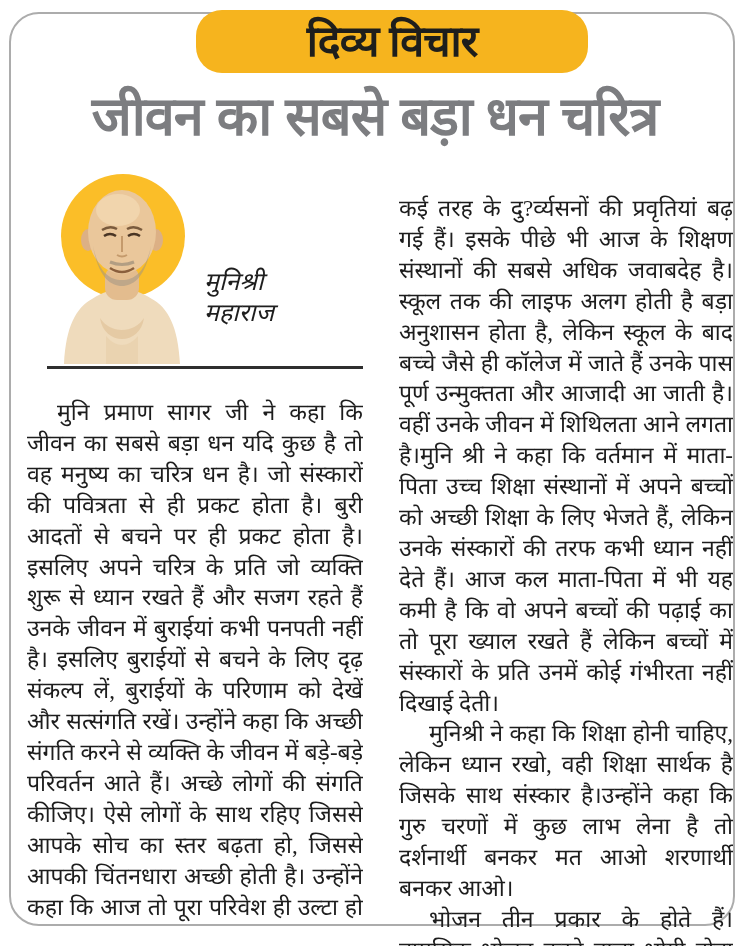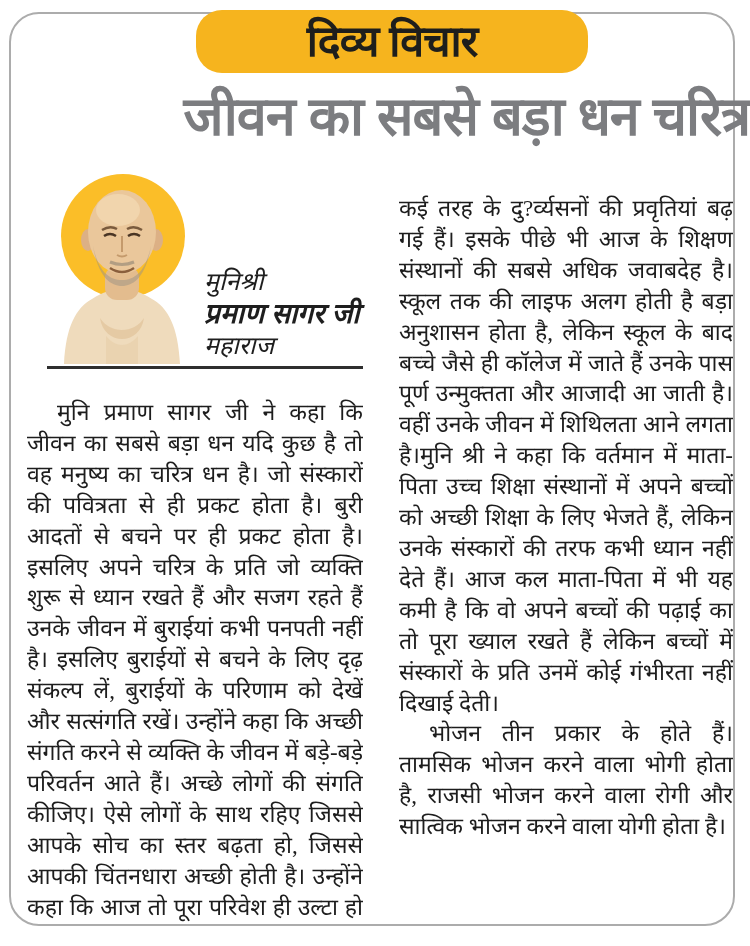--- a/index.html
+++ b/index.html
@@ -21,21 +21,21 @@
   }
   .banner{
     position:absolute;left:196px;top:10px;width:392px;height:63px;
     background:var(--banner-bg);display:flex;align-items:center;justify-content:center;border-radius:26px;
   }
   .banner-label{
     font-family:"Liberation Sans", sans-serif;font-weight:bold;font-size:43px;
     color:#1E1E1C;letter-spacing:-1px;line-height:1;
   }
   .headline{
-    position:absolute;left:0;top:80px;width:750px;margin:0;text-align:right;
+    position:absolute;left:0;top:80px;width:750px;margin:0;text-align:center;
     font-family:"Liberation Sans", sans-serif;font-weight:bold;font-size:54px;
     color:var(--headline);letter-spacing:-1px;line-height:72px;
   }
   .author-block{position:absolute;left:46px;top:168px;width:318px;height:196px;}
   .portrait{position:absolute;left:0;top:0;width:152px;height:196px;overflow:hidden;}
   .portrait svg{display:block;width:152px;height:196px;}
   .portrait-circle{fill:var(--circle-fill);}
   .author-caption{position:absolute;left:158px;top:98px;width:170px;color:#1E1E1E;font-style:italic;}
   .cap-line{font-size:25px;line-height:31px;white-space:nowrap;}
   .cap-name{font-weight:bold;font-size:28px;line-height:33px;white-space:nowrap;}
@@ -91,29 +91,29 @@
 
         <path d="M76,68 L76,84 M71,87 Q76,90 81,87" stroke="#C49A6C" stroke-width="2" fill="none"></path>
 
         <path d="M64,94 Q76,99 88,94" stroke="#8C8273" stroke-width="3" fill="none" opacity="0.6"></path>
 
         <path d="M64,100 Q76,108 88,100" stroke="#8A5F3C" stroke-width="2.5" fill="none"></path>
       </svg>
     </div>
     <div class="author-caption">
       <div class="cap-line">मुनिश्री</div>
-      <div class="cap-name">प्रमाण सागर जी</div>
       <div class="cap-line">महाराज</div>
     </div>
   </div>
 
   <div class="rule"></div>
 
   <div class="col col-left">
     <p class="indent">मुनि प्रमाण सागर जी ने कहा कि जीवन का सबसे बड़ा धन यदि कुछ है तो वह मनुष्य का चरित्र धन है। जो संस्कारों की पवित्रता से ही प्रकट होता है। बुरी आदतों से बचने पर ही प्रकट होता है। इसलिए अपने चरित्र के प्रति जो व्यक्ति शुरू से ध्यान रखते हैं और सजग रहते हैं उनके जीवन में बुराईयां कभी पनपती नहीं है। इसलिए बुराईयों से बचने के लिए दृढ़ संकल्प लें, बुराईयों के परिणाम को देखें और सत्संगति रखें। उन्होंने कहा कि अच्छी संगति करने से व्यक्ति के जीवन में बड़े-बड़े परिवर्तन आते हैं। अच्छे लोगों की संगति कीजिए। ऐसे लोगों के साथ रहिए जिससे आपके सोच का स्तर बढ़ता हो, जिससे आपकी चिंतनधारा अच्छी होती है। उन्होंने कहा कि आज तो पूरा परिवेश ही उल्टा हो गया है। आज अच्छे-अच्छे लोग बिगड़ जाते हैं। शिक्षित लोगों में</p>
   </div>
 
   <div class="col col-right">
     <p>कई तरह के दु?र्व्यसनों की प्रवृतियां बढ़ गई हैं। इसके पीछे भी आज के शिक्षण संस्थानों की सबसे अधिक जवाबदेह है। स्कूल तक की लाइफ अलग होती है बड़ा अनुशासन होता है, लेकिन स्कूल के बाद बच्चे जैसे ही कॉलेज में जाते हैं उनके पास पूर्ण उन्मुक्तता और आजादी आ जाती है। वहीं उनके जीवन में शिथिलता आने लगता है।मुनि श्री ने कहा कि वर्तमान में माता-पिता उच्च शिक्षा संस्थानों में अपने बच्चों को अच्छी शिक्षा के लिए भेजते हैं, लेकिन उनके संस्कारों की तरफ कभी ध्यान नहीं देते हैं। आज कल माता-पिता में भी यह कमी है कि वो अपने बच्चों की पढ़ाई का तो पूरा ख्याल रखते हैं लेकिन बच्चों में संस्कारों के प्रति उनमें कोई गंभीरता नहीं दिखाई देती।</p>
+    <p class="indent">मुनिश्री ने कहा कि शिक्षा होनी चाहिए, लेकिन ध्यान रखो, वही शिक्षा सार्थक है जिसके साथ संस्कार है।उन्होंने कहा कि गुरु चरणों में कुछ लाभ लेना है तो दर्शनार्थी बनकर मत आओ शरणार्थी बनकर आओ।</p>
     <p class="indent">भोजन तीन प्रकार के होते हैं। तामसिक भोजन करने वाला भोगी होता है, राजसी भोजन करने वाला रोगी और सात्विक भोजन करने वाला योगी होता है।</p>
   </div>
 
 </div>
 
 </body></html>

